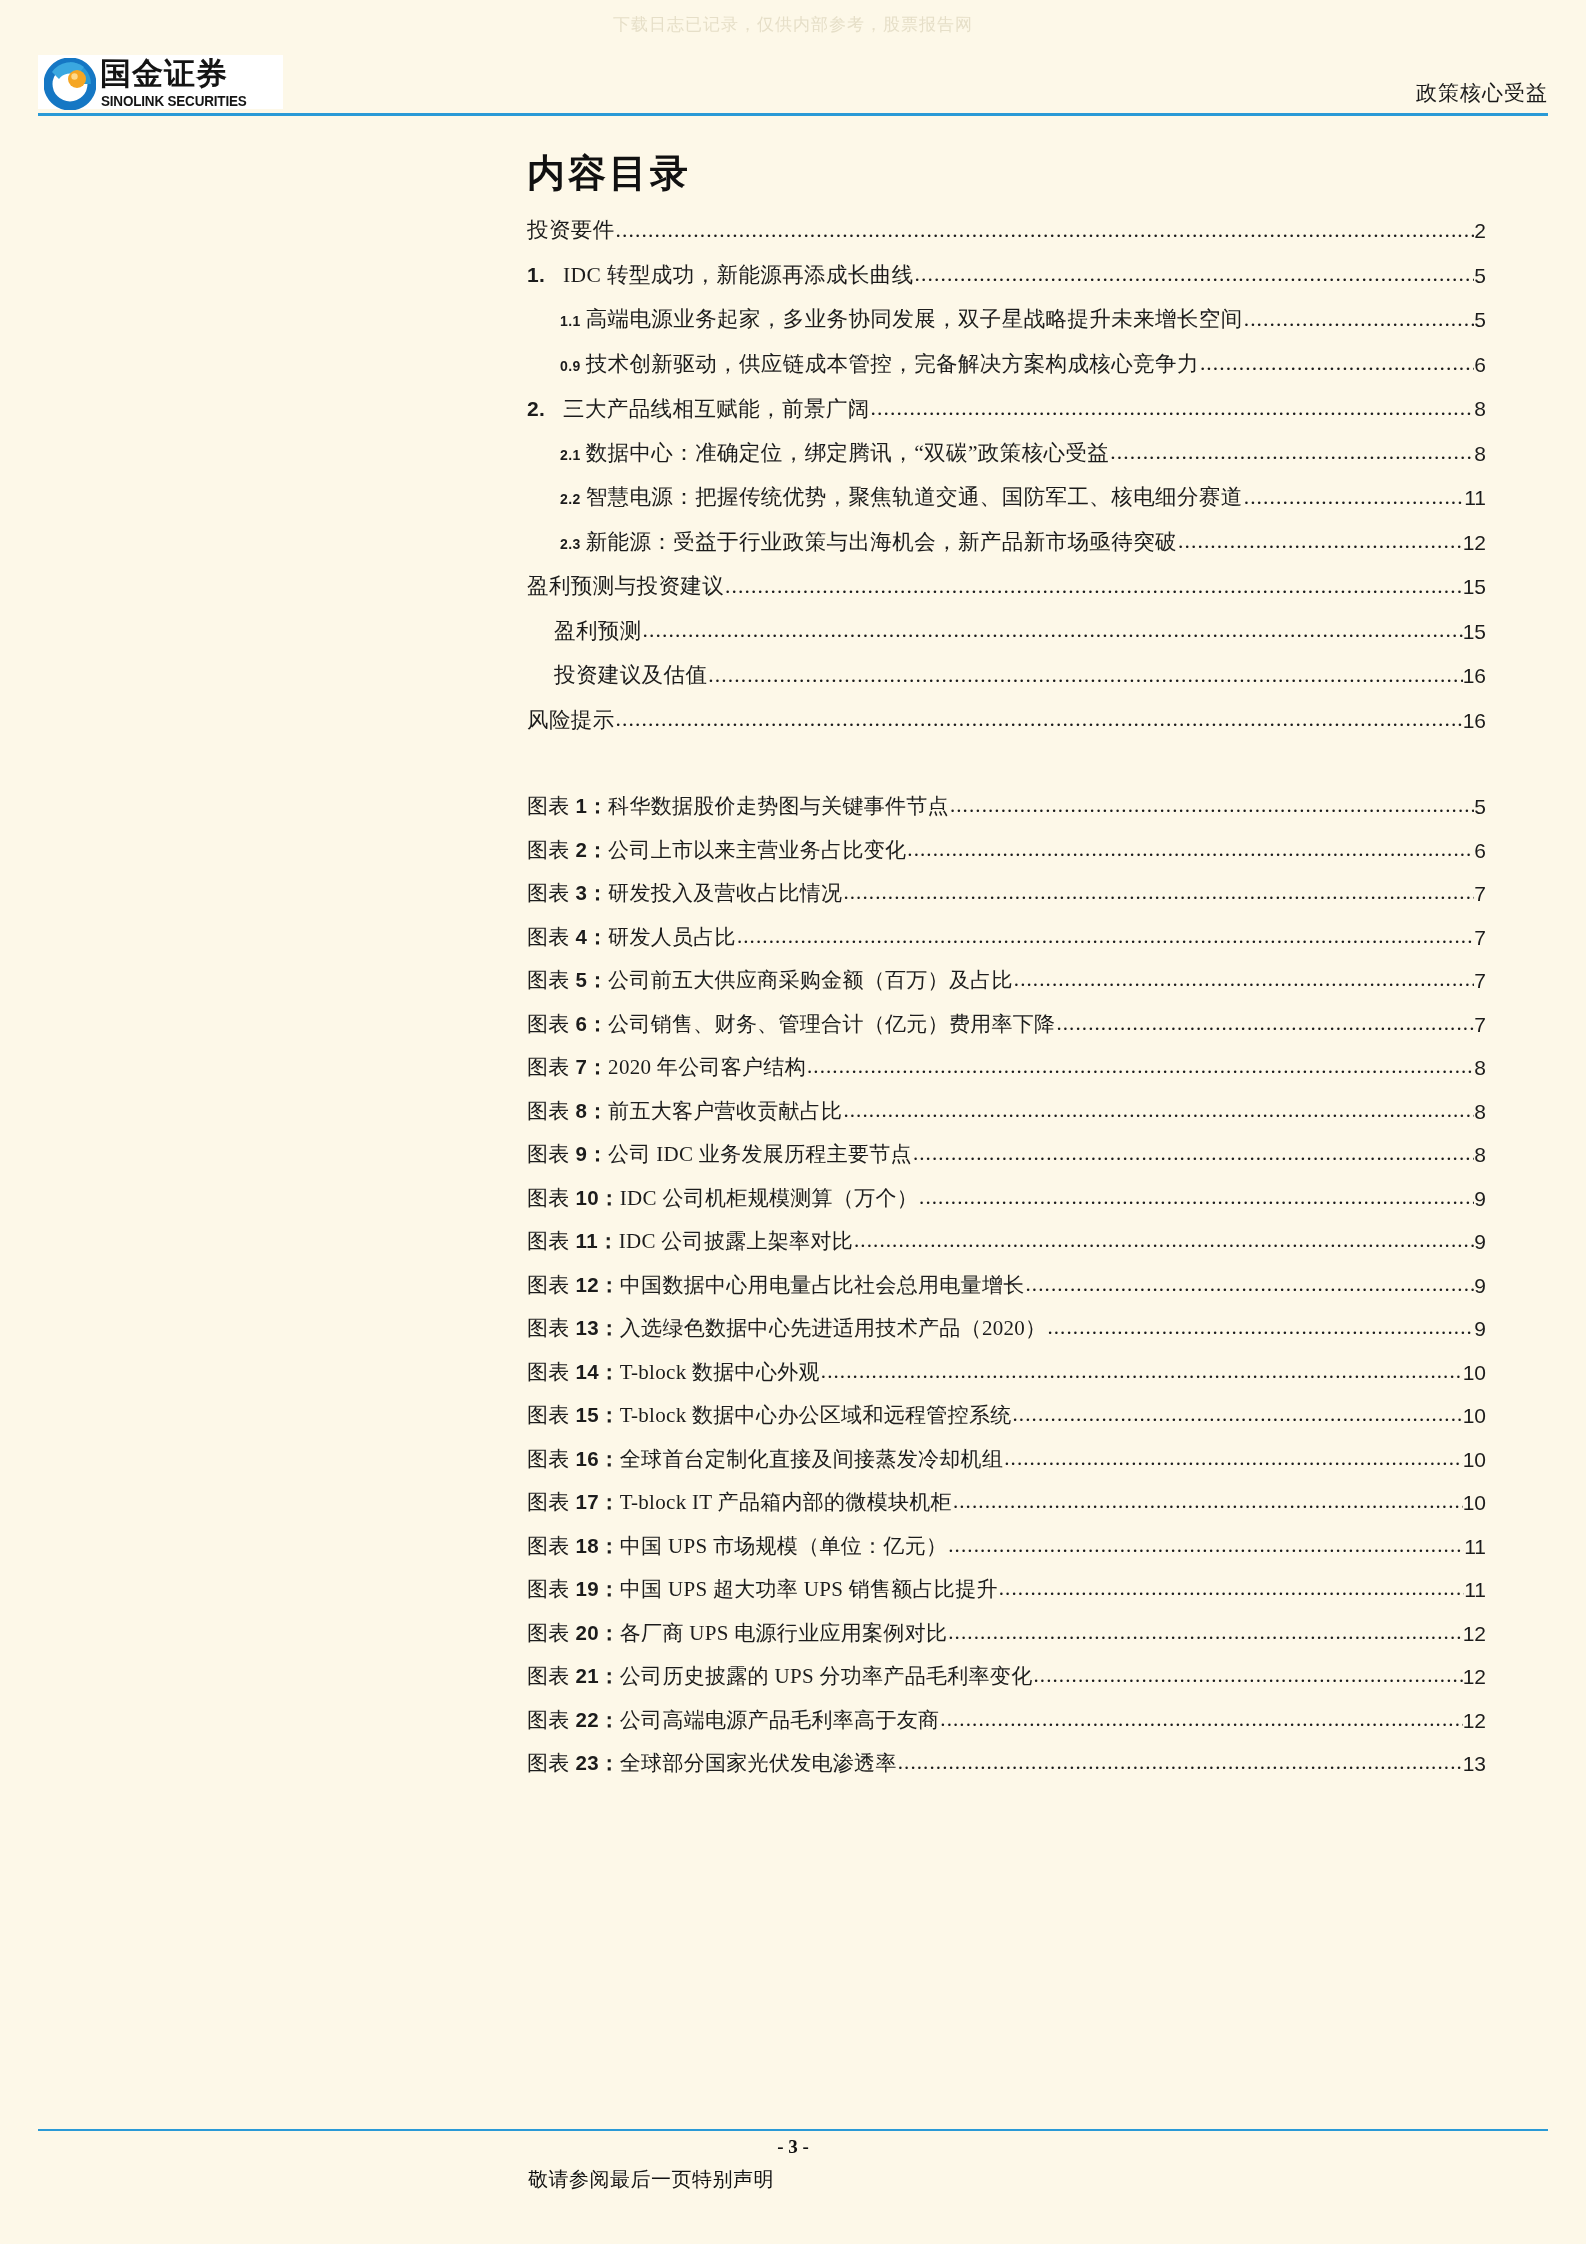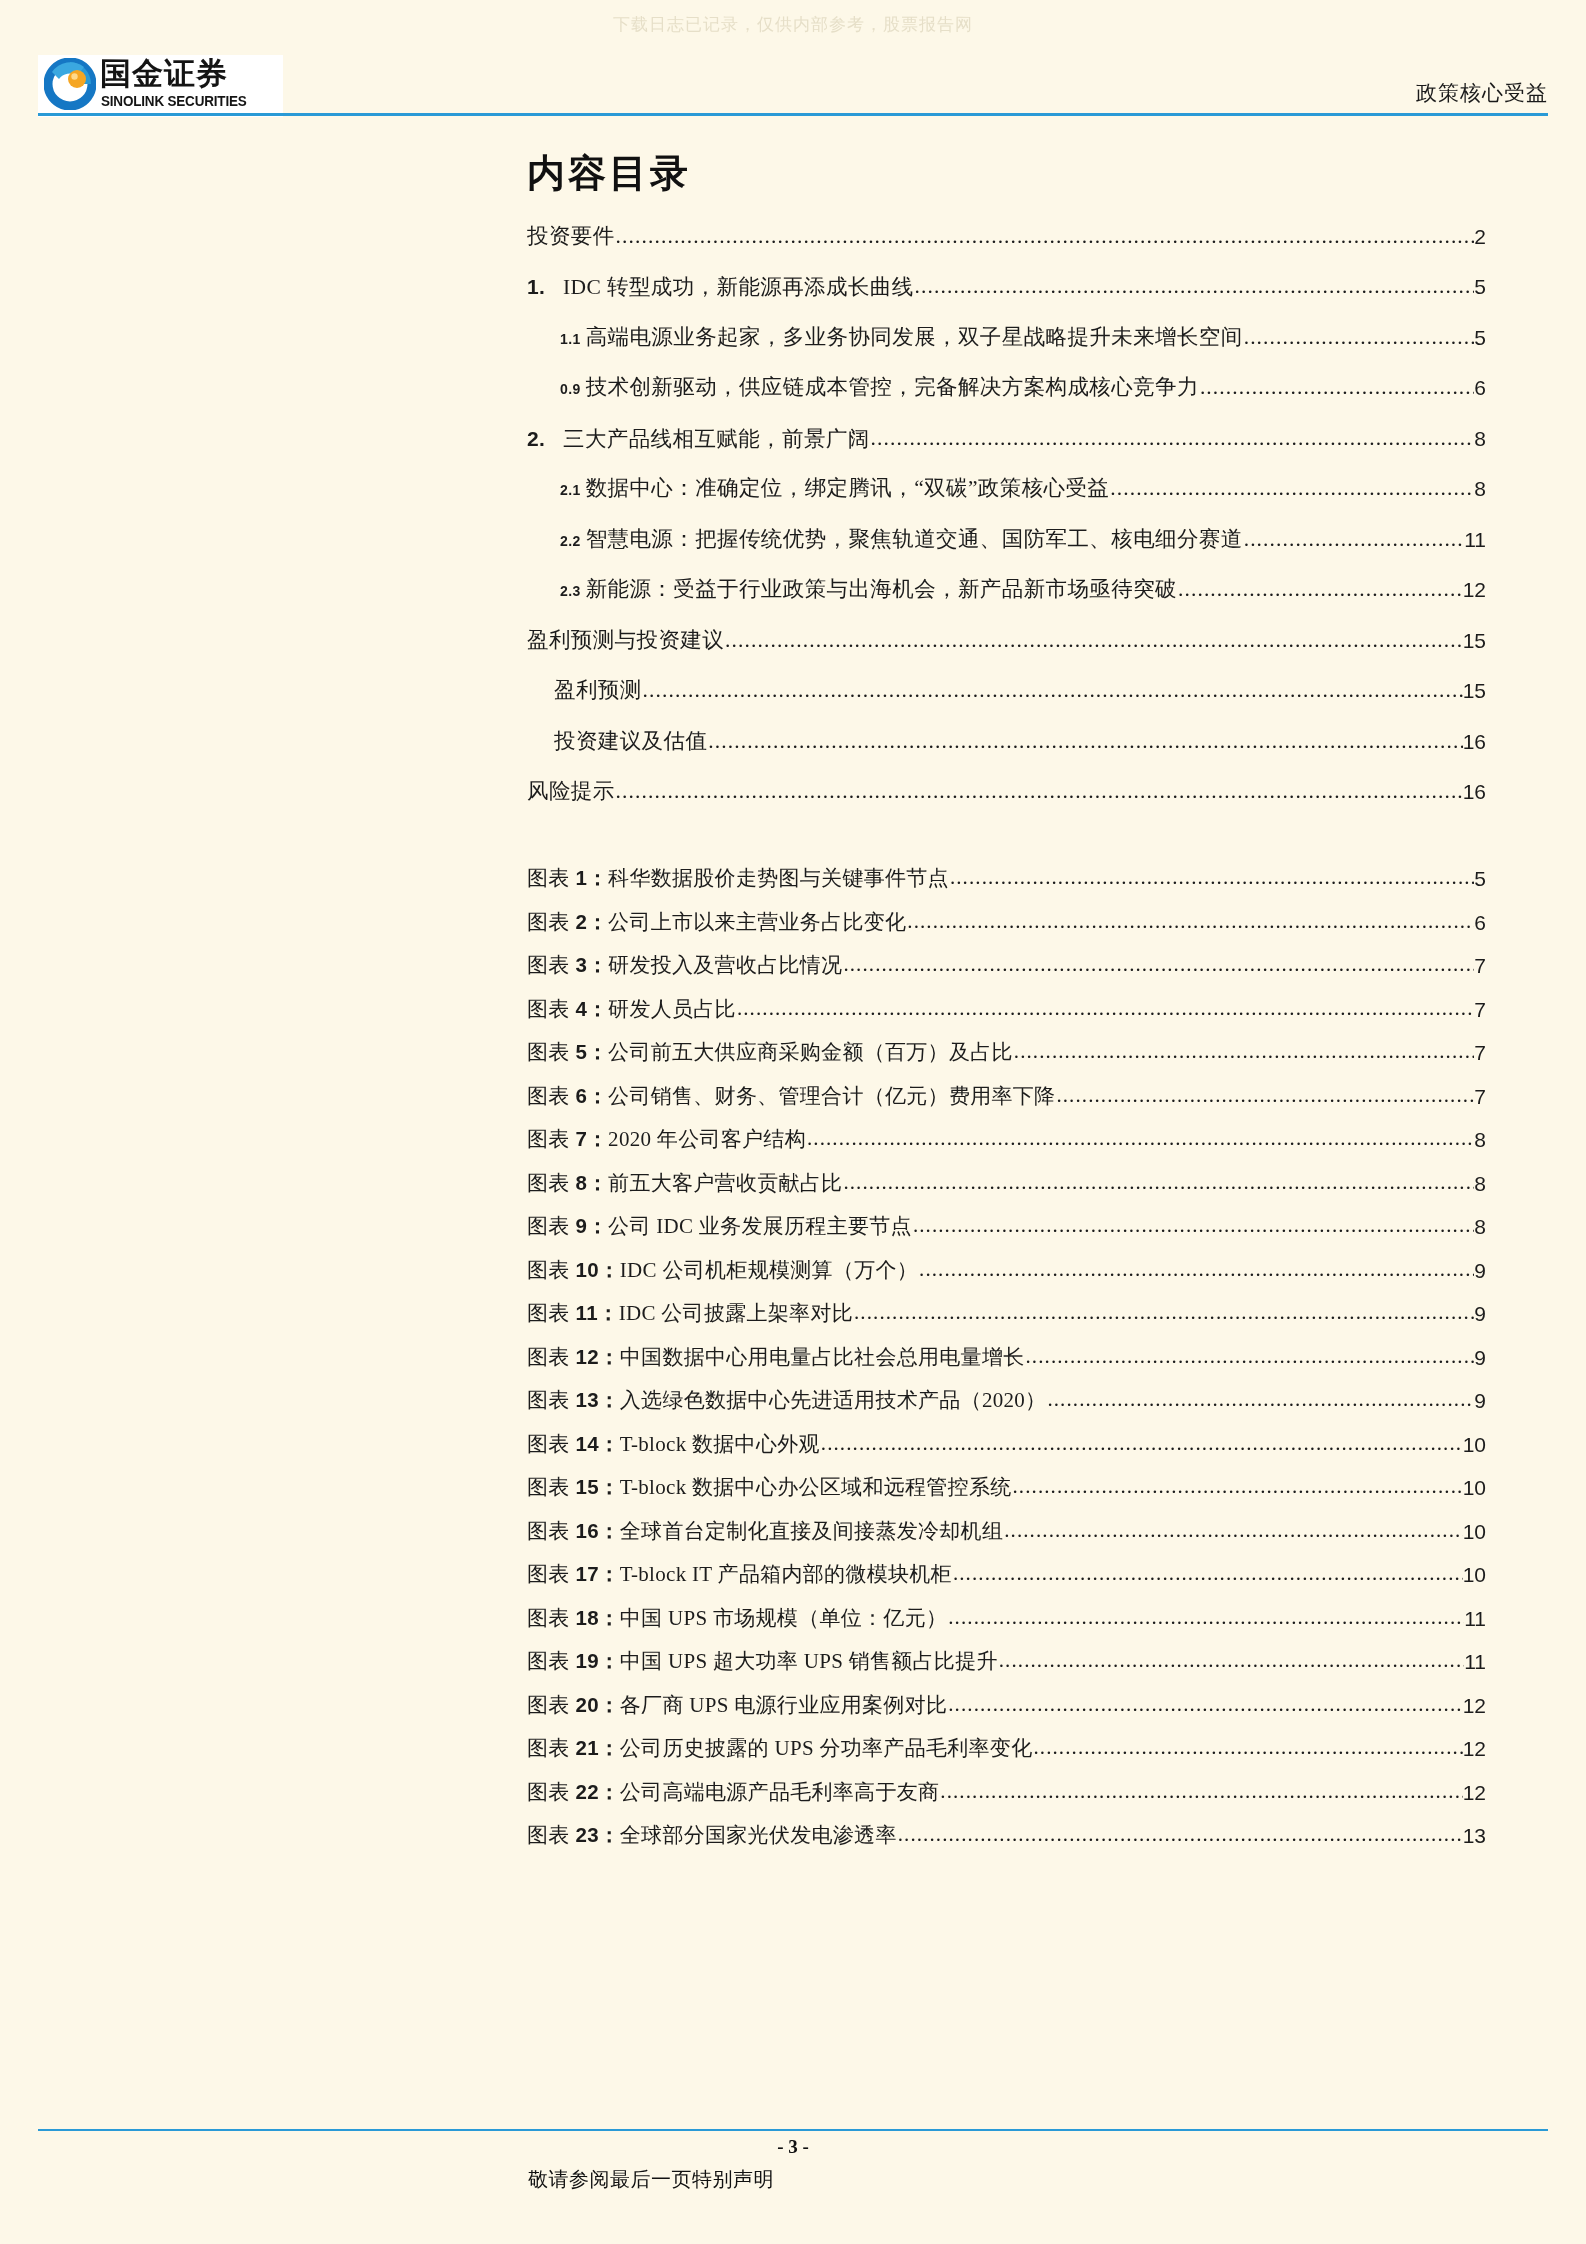--- a/index.html
+++ b/index.html
@@ -36,21 +36,21 @@
     top: 55px;
     left: 38px;
     width: 1510px;
     height: 58px;
   }
   .logo-wrap {
     position: absolute;
     left: 0;
     top: 0;
     width: 245px;
-    height: 62px;
+    height: 54px;
     background: #ffffff;
   }
   .logo-mark {
     position: absolute;
     left: 6px;
     top: 3px;
     width: 52px;
     height: 52px;
   }
   .logo-cn {
@@ -116,26 +116,26 @@
   }
 
   .toc-list {
     margin: 0;
     padding: 0;
     list-style: none;
   }
 
   .toc-row {
     display: flex;
-    align-items: flex-start;
+    align-items: center;
     font-family: "Liberation Serif", serif;
     font-size: 21.5px;
     line-height: 1.0;
     color: #1c1c1c;
-    margin-top: 28px;
+    margin-top: 22px;
     white-space: nowrap;
   }
   .toc-row .lbl {
     flex: 0 0 auto;
     letter-spacing: 0.4px;
   }
   .toc-row .dots {
     flex: 1 1 auto;
     overflow: hidden;
     white-space: nowrap;

